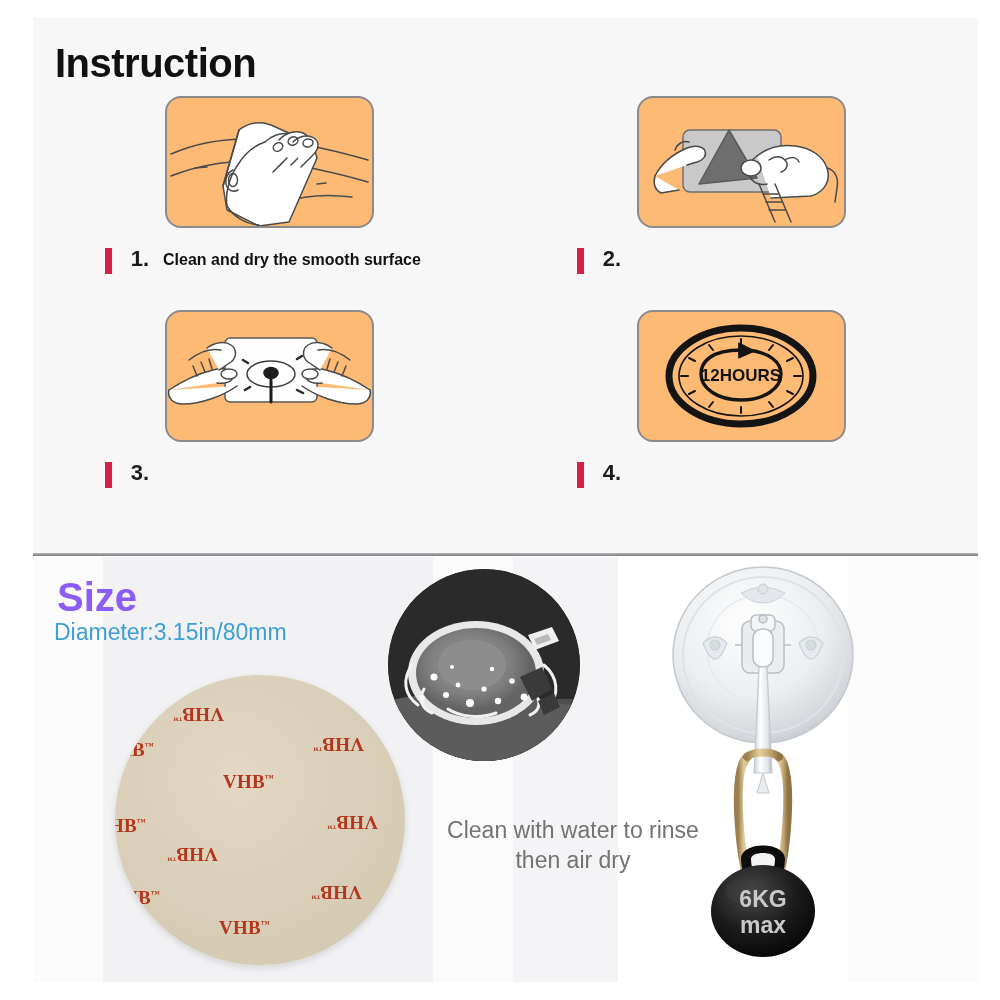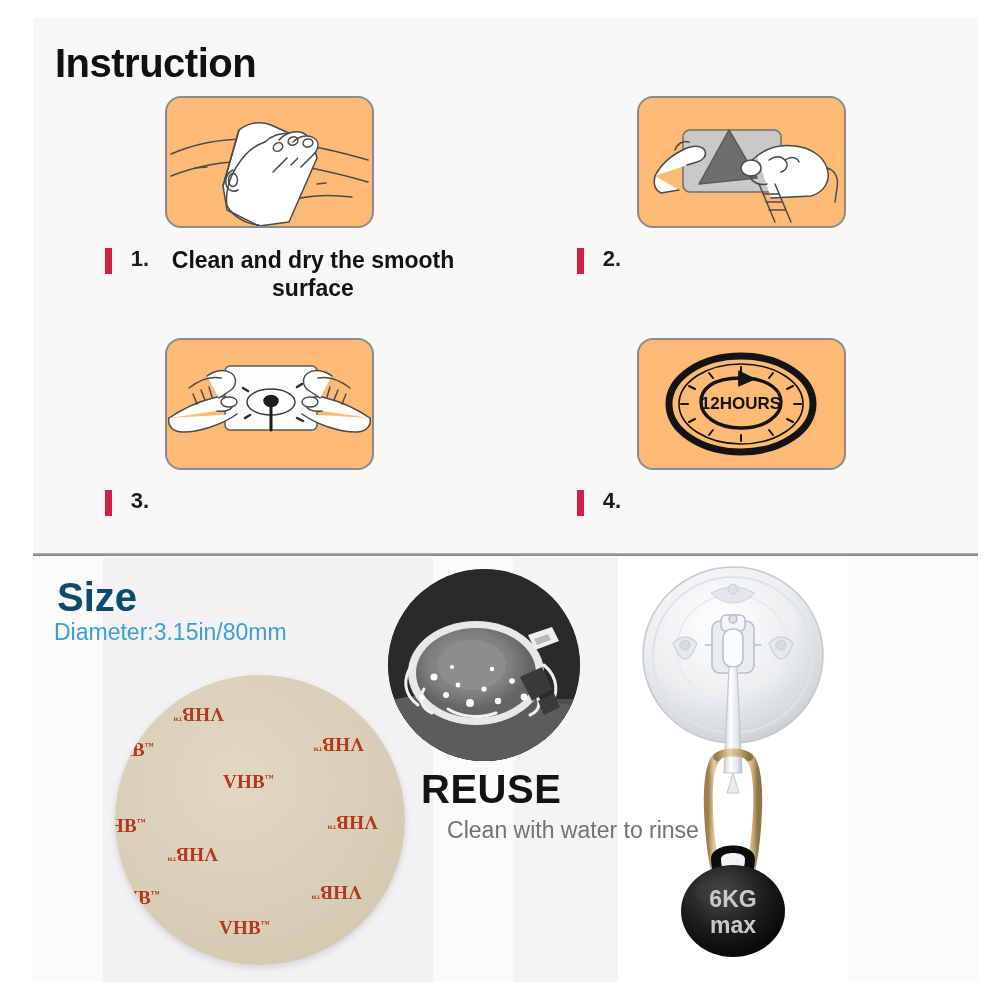--- a/index.html
+++ b/index.html
@@ -88,21 +88,21 @@
   }
   .step-num {
     font-size: 22px;
     font-weight: 600;
     color: #1b1b1b;
     margin-left: 5px;
     width: 46px;
     flex: 0 0 auto;
   }
   .step-text {
-    font-size: 23px;
+    font-size: 16px;
     font-weight: bold;
     color: #121212;
     line-height: 28px;
     max-width: 300px;
   }
   .row-gap { height: 36px; }
 
   
   .divider {
     position: absolute;
@@ -136,21 +136,21 @@
     background: #ffffff;
   }
 
   .title-size {
     position: absolute;
     left: 24px;
     top: 18px;
     font-size: 40px;
     line-height: 44px;
     font-weight: bold;
-    color: #0c4a6e;
+    color: #8b5cf6;
   }
   .sub-diameter {
     position: absolute;
     left: 21px;
     top: 62px;
     font-size: 23px;
     color: #3c9fd6;
     white-space: nowrap;
   }
 
@@ -210,21 +210,21 @@
     top: 258px;
     font-size: 23px;
     line-height: 30px;
     color: #737373;
     width: 300px;
   }
 
   
   .hook-wrap {
     position: absolute;
-    left: 578px;
+    left: 608px;
     top: 2px;
     width: 250px;
     height: 420px;
   }
   .hook-wrap svg { display: block; }
 </style>
 </head>
 <body>
 
 <div id="page">
@@ -448,23 +448,23 @@
               <circle cx="104" cy="100" r="2.2"></circle>
           </g>
           <g fill="#3a3a3a">
             <path d="M132 108 l22 -10 l10 22 l-20 12 z"></path>
             <path d="M150 132 l16 -8 l6 14 l-16 8 z"></path>
           </g>
         </g>
       </svg>
     </div>
 
-    <div class="title-reuse">REUSE</div>
     <div class="sub-reuse">
       <div>Clean with water to rinse</div>
+      <div>then air dry</div>
     </div>
 
     <div class="hook-wrap">
       <svg width="250" height="420" viewBox="0 0 250 420">
         <defs>
           <radialGradient id="cupgrad" cx="42%" cy="32%" r="75%">
             <stop offset="0%" stop-color="#ffffff"></stop>
             <stop offset="55%" stop-color="#eceef0"></stop>
             <stop offset="88%" stop-color="#d2d6da"></stop>
             <stop offset="100%" stop-color="#b9bec4"></stop>

